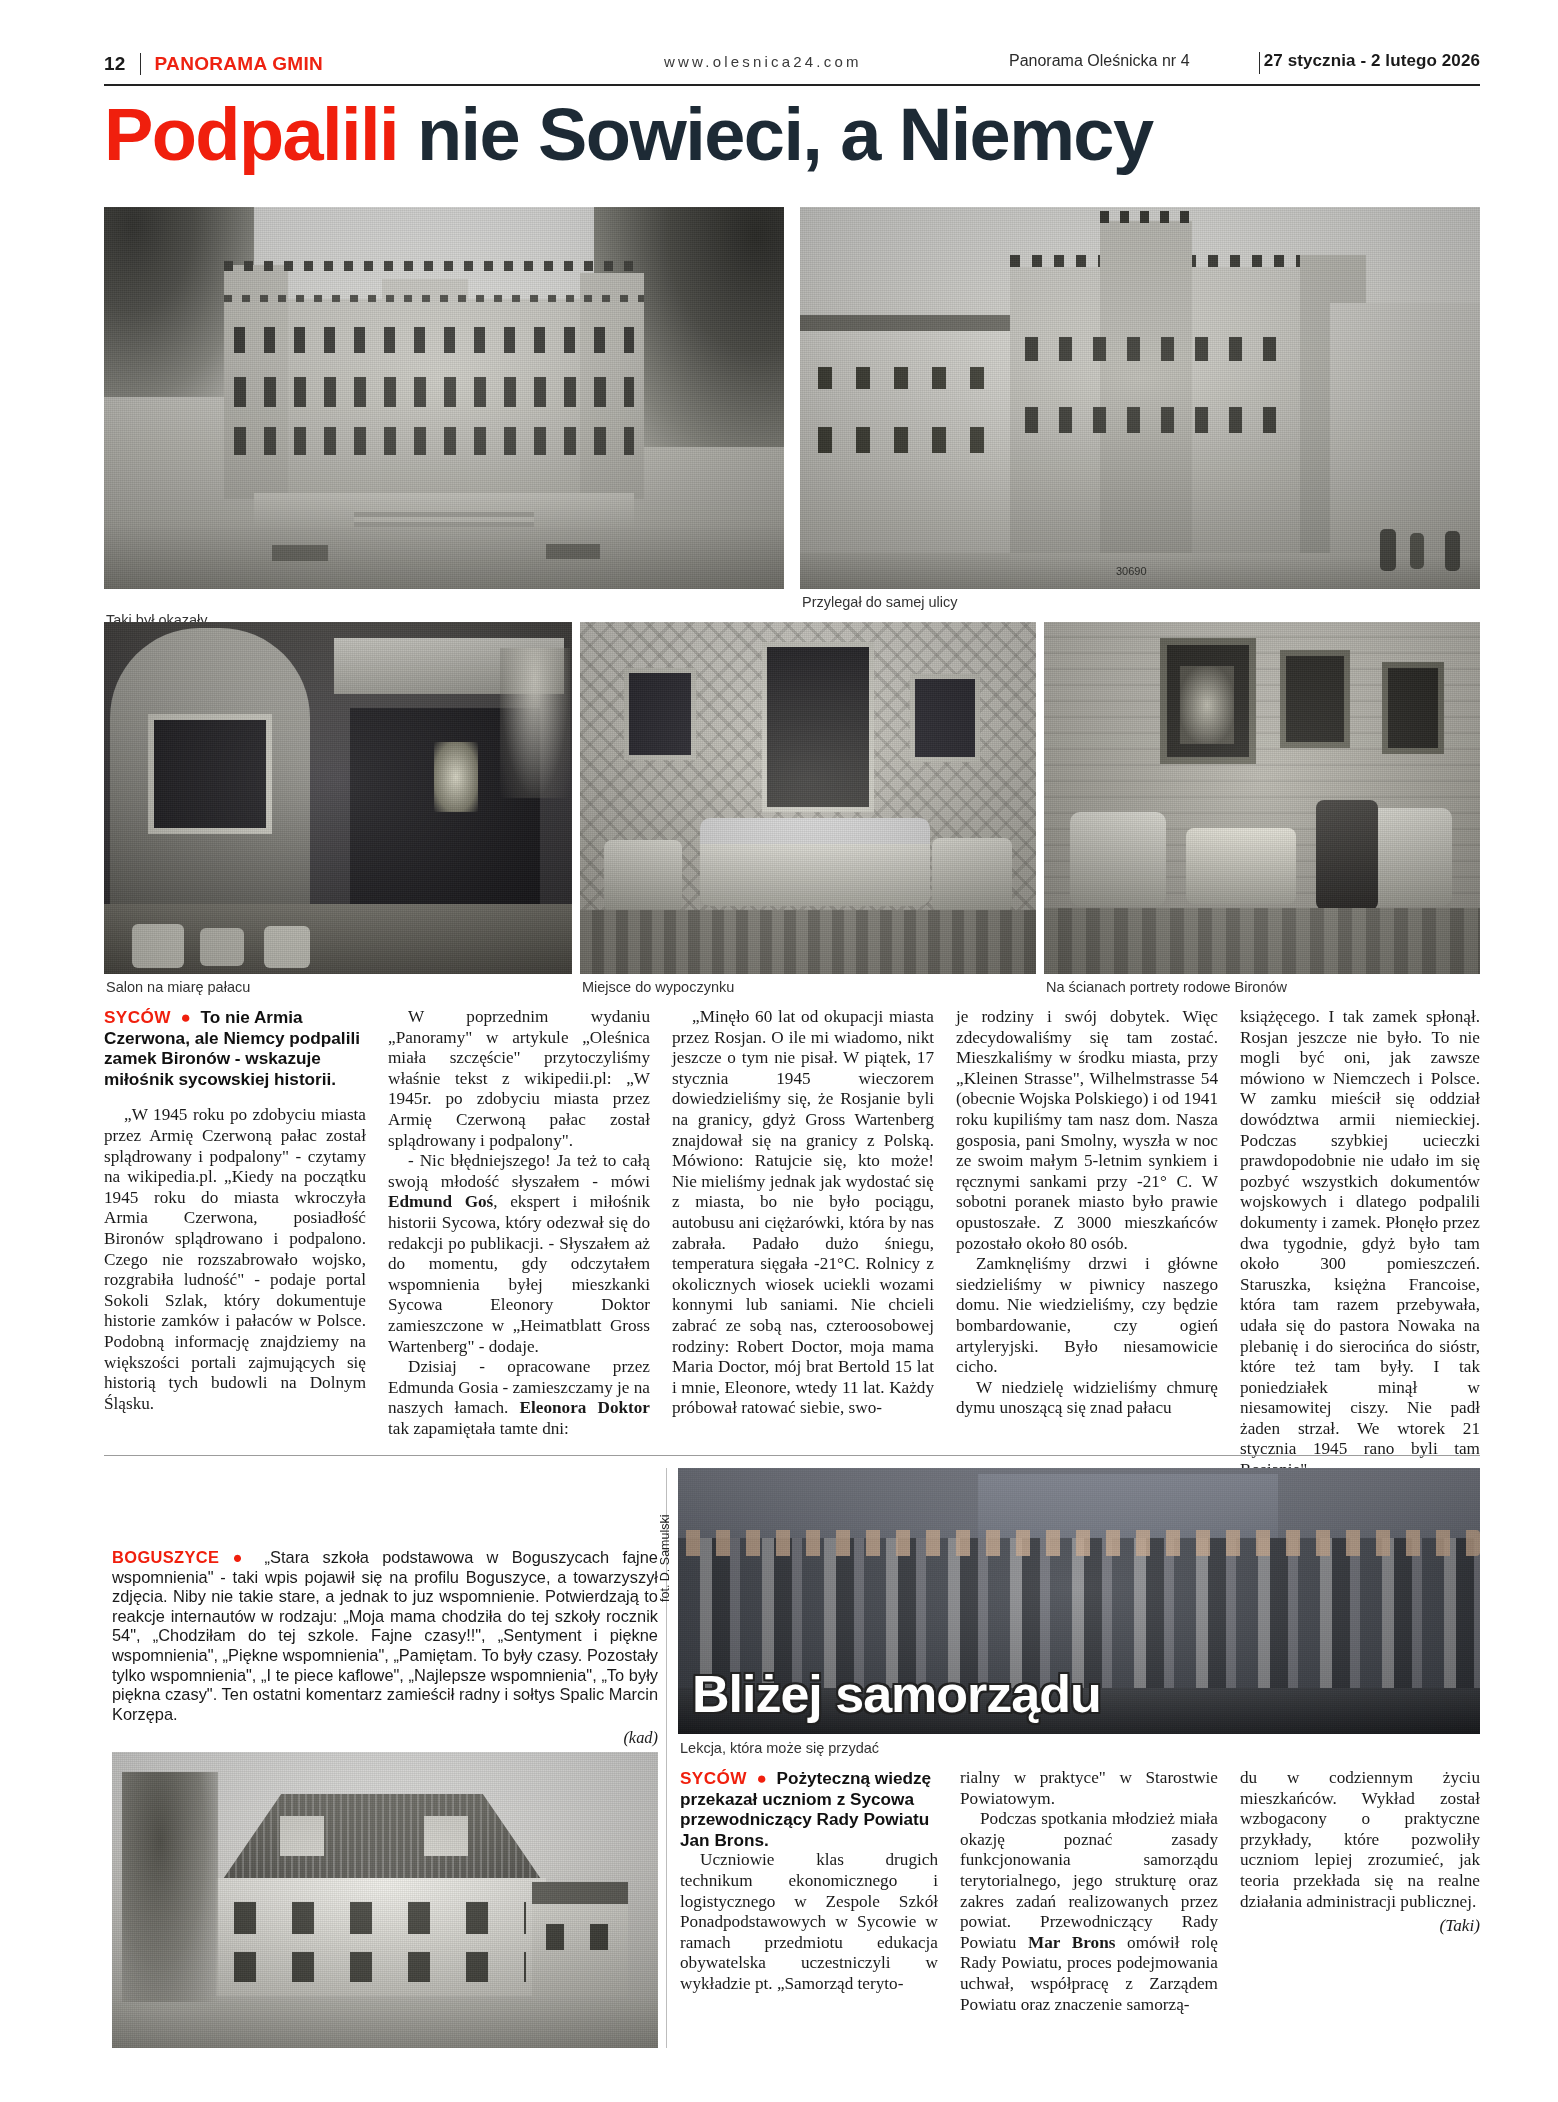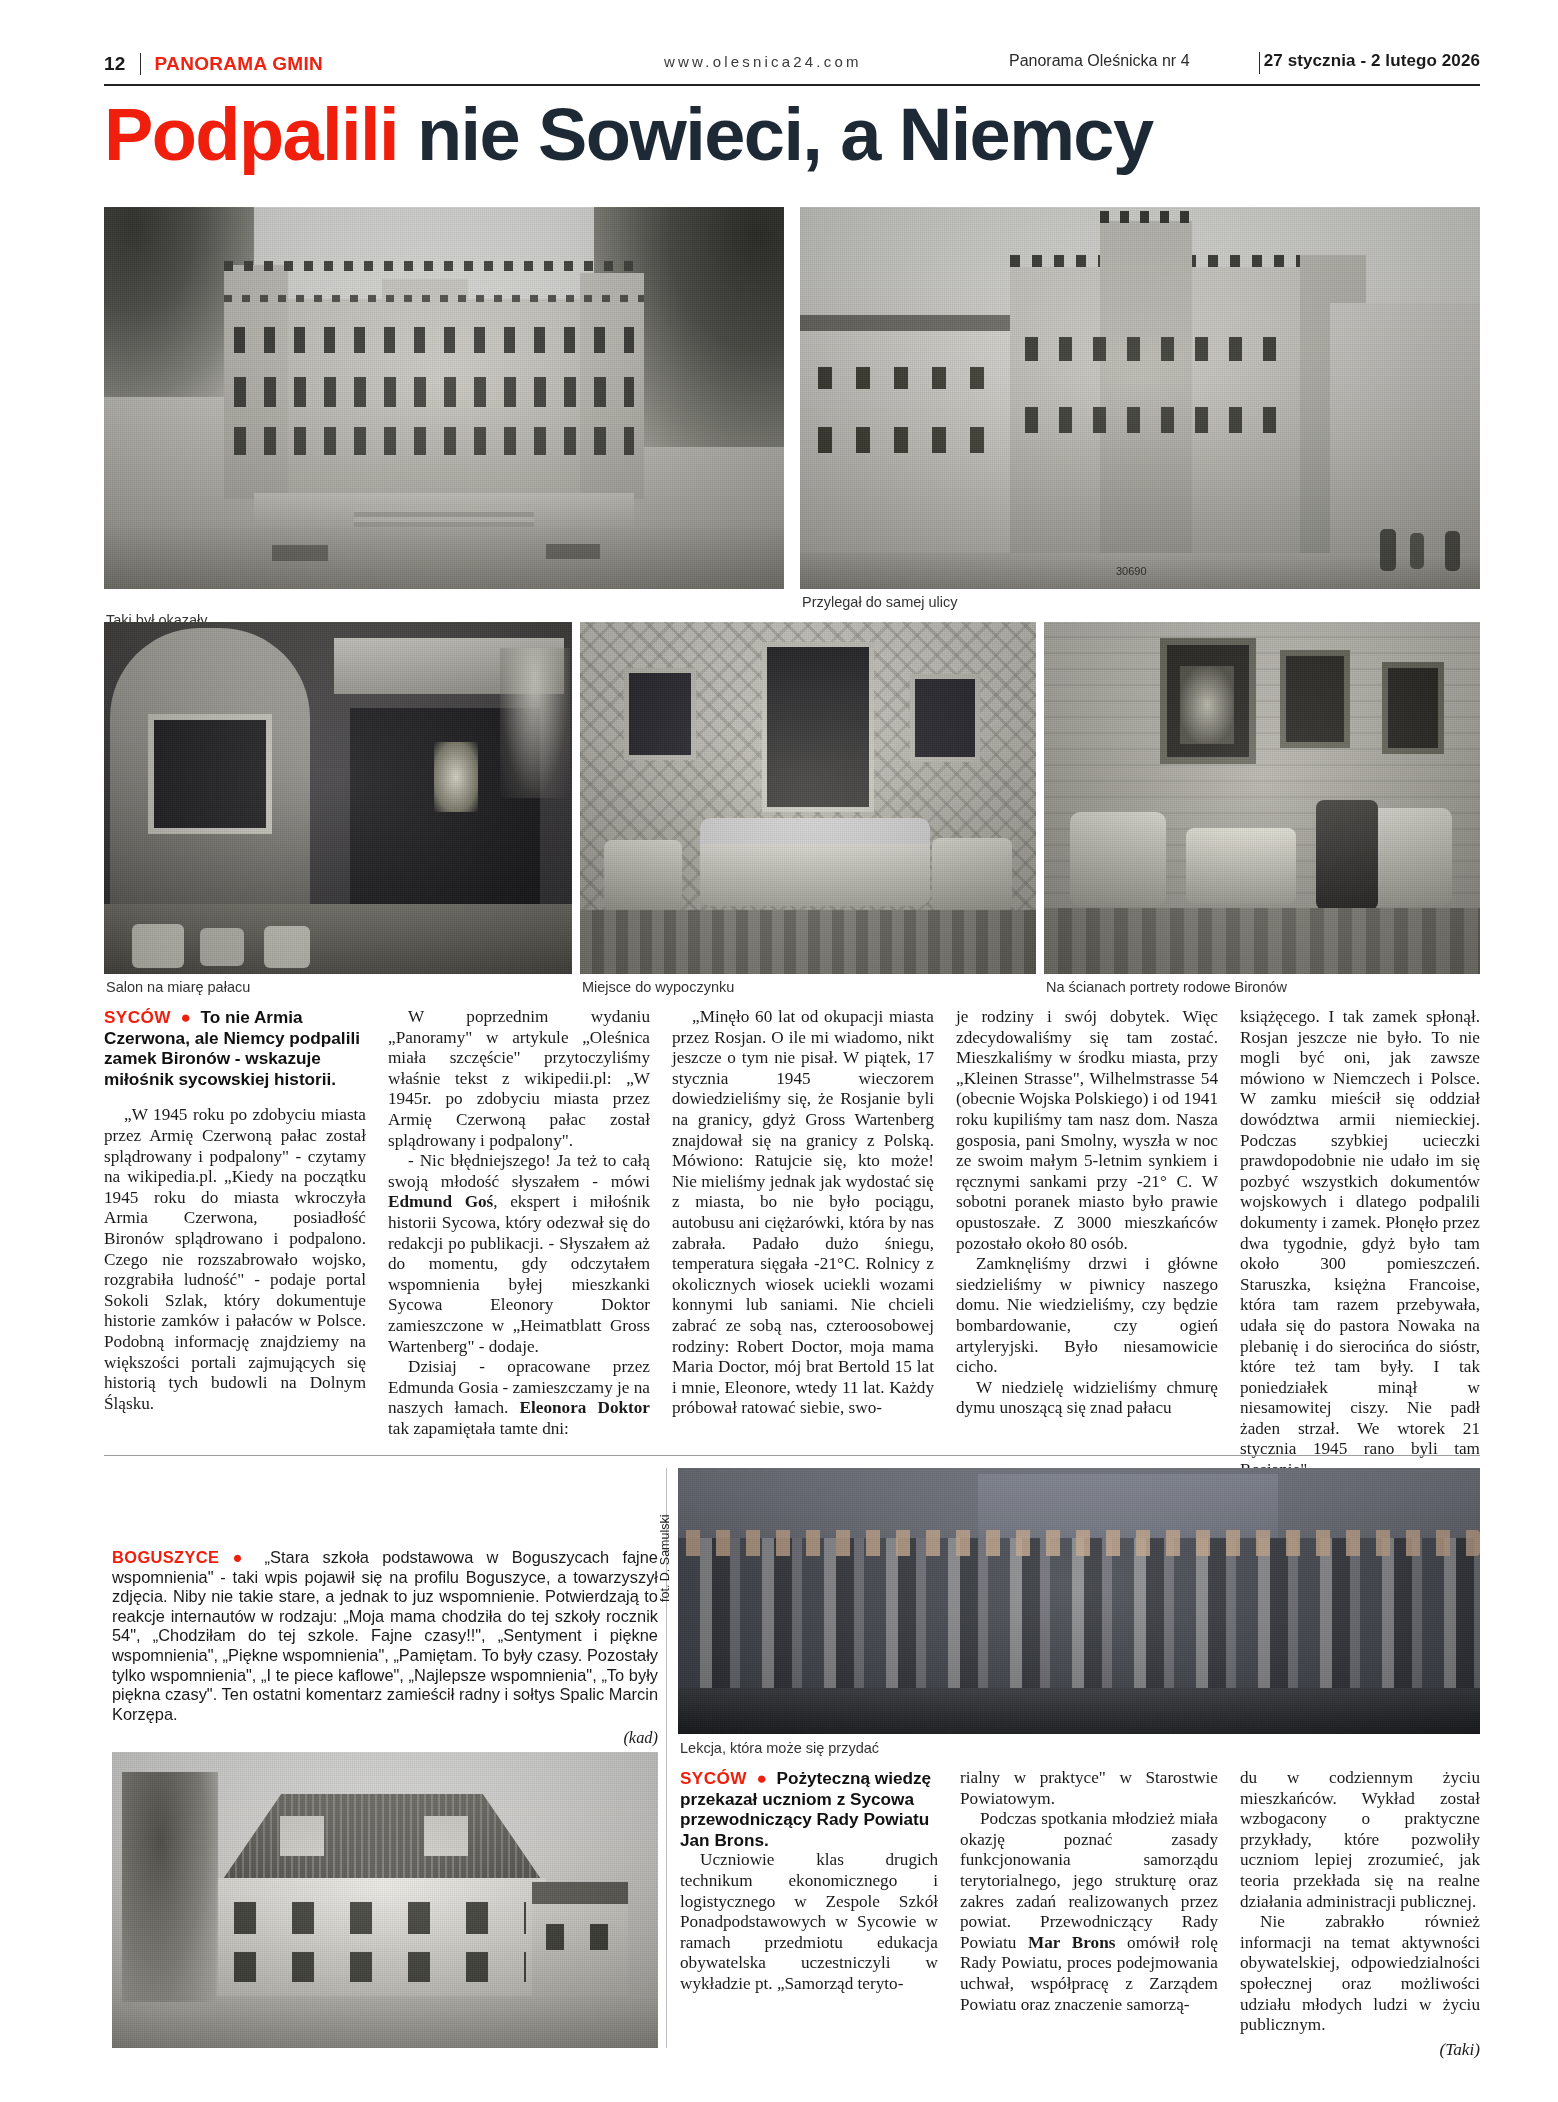--- a/index.html
+++ b/index.html
@@ -332,20 +332,21 @@
             #6e7078 52px 62px);
          opacity:.92;"></div>
 
     <div style="position:absolute;left:0;top:62px;width:100%;height:26px;
          background:repeating-linear-gradient(90deg, transparent 0 8px, #c9a98e 8px 22px, transparent 22px 30px);
          opacity:.85;border-radius:4px;"></div>
 
     <div style="position:absolute;left:0;bottom:0;width:100%;height:44px;background:linear-gradient(180deg,#3a3d42,#1e2024);"></div>
     <div class="grain" style="opacity:.16;"></div>
     <div class="vign"></div>
+    <div class="overlay-title" style="left:14px; bottom:10px;">Bliżej samorządu</div>
   </div>
   <div class="photo-credit" style="left:672px; top:1468px; margin-top:120px;">fot. D. Samulski</div>
 
   <div class="cap" style="left:680px; top:1740px;">Lekcja, która może się przydać</div>
 
   <div class="col" style="left:680px; top:1768px; width:258px;">
     <p class="lead">
       <span class="place">SYCÓW</span>
       <span class="dot">&nbsp;●&nbsp;</span>
       <span>Pożyteczną wiedzę przekazał uczniom z Sycowa przewodniczący Rady Powiatu Jan Brons.</span>
@@ -353,17 +354,16 @@
     <p style="margin-top:0;">Uczniowie klas drugich technikum ekonomicznego i logistycznego w Zespole Szkół Ponadpodstawowych w Sycowie w ramach przedmiotu edukacja obywatelska uczestniczyli w wykładzie pt. „Samorząd teryto-</p>
   </div>
 
   <div class="col" style="left:960px; top:1768px; width:258px;">
     <p class="noind">rialny w praktyce" w Starostwie Powiatowym.</p>
     <p>Podczas spotkania młodzież miała okazję poznać zasady funkcjonowania samorządu terytorialnego, jego strukturę oraz zakres zadań realizowanych przez powiat. Przewodniczący Rady Powiatu <b class="bld">Mar Brons</b> omówił rolę Rady Powiatu, proces podejmowania uchwał, współpracę z Zarządem Powiatu oraz znaczenie samorzą-</p>
   </div>
 
   <div class="col" style="left:1240px; top:1768px; width:240px;">
     <p class="noind">du w codziennym życiu mieszkańców. Wykład został wzbogacony o praktyczne przykłady, które pozwoliły uczniom lepiej zrozumieć, jak teoria przekłada się na realne działania administracji publicznej.</p>
-    <p>Nie zabrakło również informacji na temat aktywności obywatelskiej, odpowiedzialności społecznej oraz możliwości udziału młodych ludzi w życiu publicznym.</p>
     <p class="sig">(Taki)</p>
   </div>
 
 </div>
 
 </body></html>

